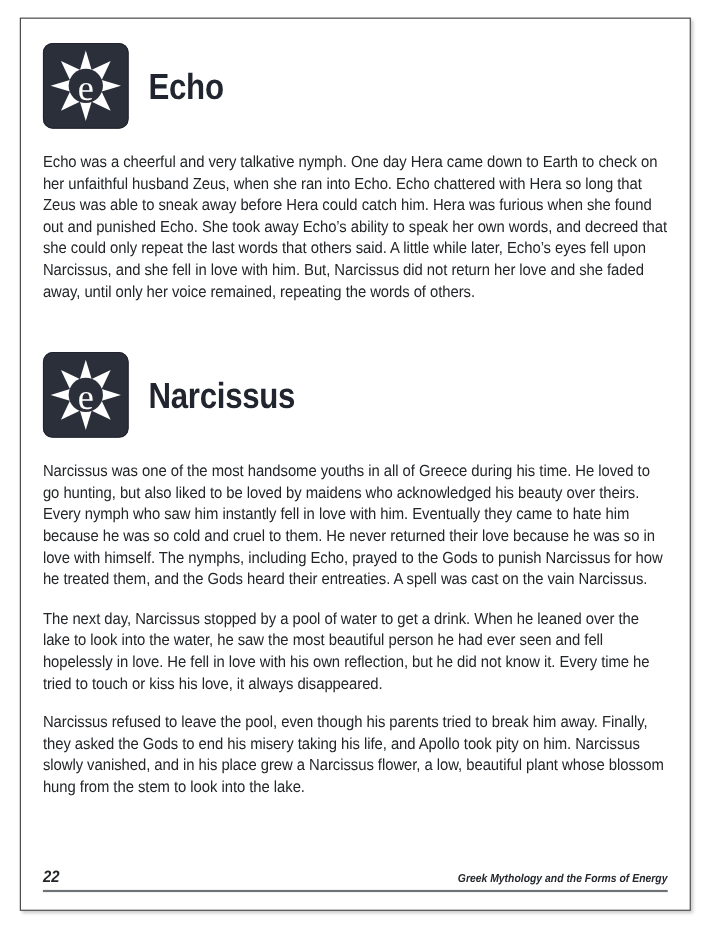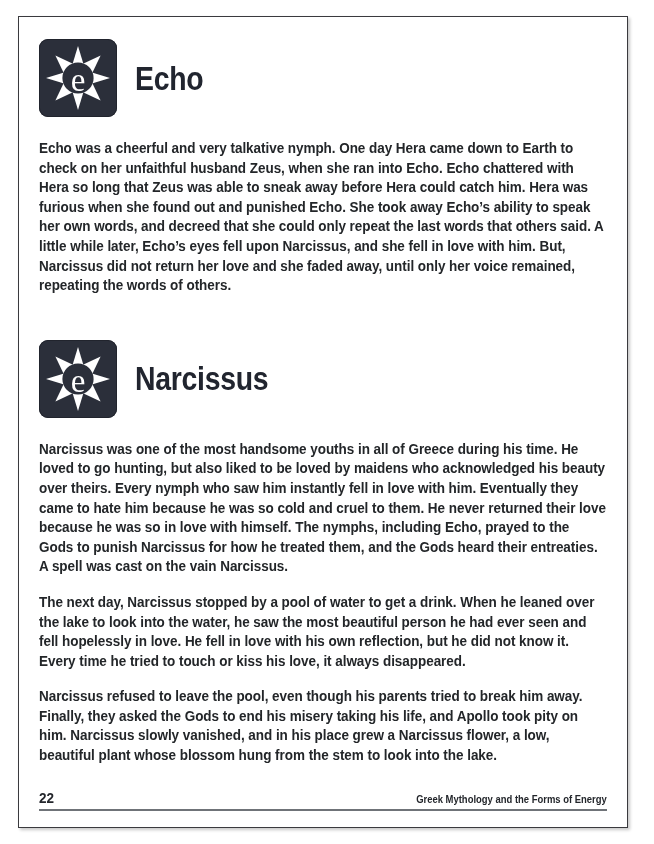--- a/index.html
+++ b/index.html
@@ -74,21 +74,20 @@
     letter-spacing: -0.3px;
     margin-left: 18px;
     transform: scaleX(0.86);
     transform-origin: left center;
     white-space: nowrap;
   }
 
   
   .body-block {
     margin-top: 22px;
-    font-weight: bold;
   }
   .para {
     font-family: "Liberation Sans Narrow", "Liberation Sans", sans-serif;
     font-size: 14.6px;
     line-height: 19.6px;
     color: #232629;
     margin: 0 0 16px 0;
     text-align: left;
     transform: scaleX(0.925);
     transform-origin: left top;
@@ -99,20 +98,21 @@
 
   .gap-sections { height: 44px; }
 
   
   .footer {
     position: absolute;
     left: 20px;
     right: 20px;
     bottom: 16px;
     height: 26px;
+    font-style: italic;
   }
   .footer-rule {
     position: absolute;
     left: 0;
     right: 0;
     bottom: 0;
     height: 2px;
     background: #6f7378;
   }
   .footer-page-number {

